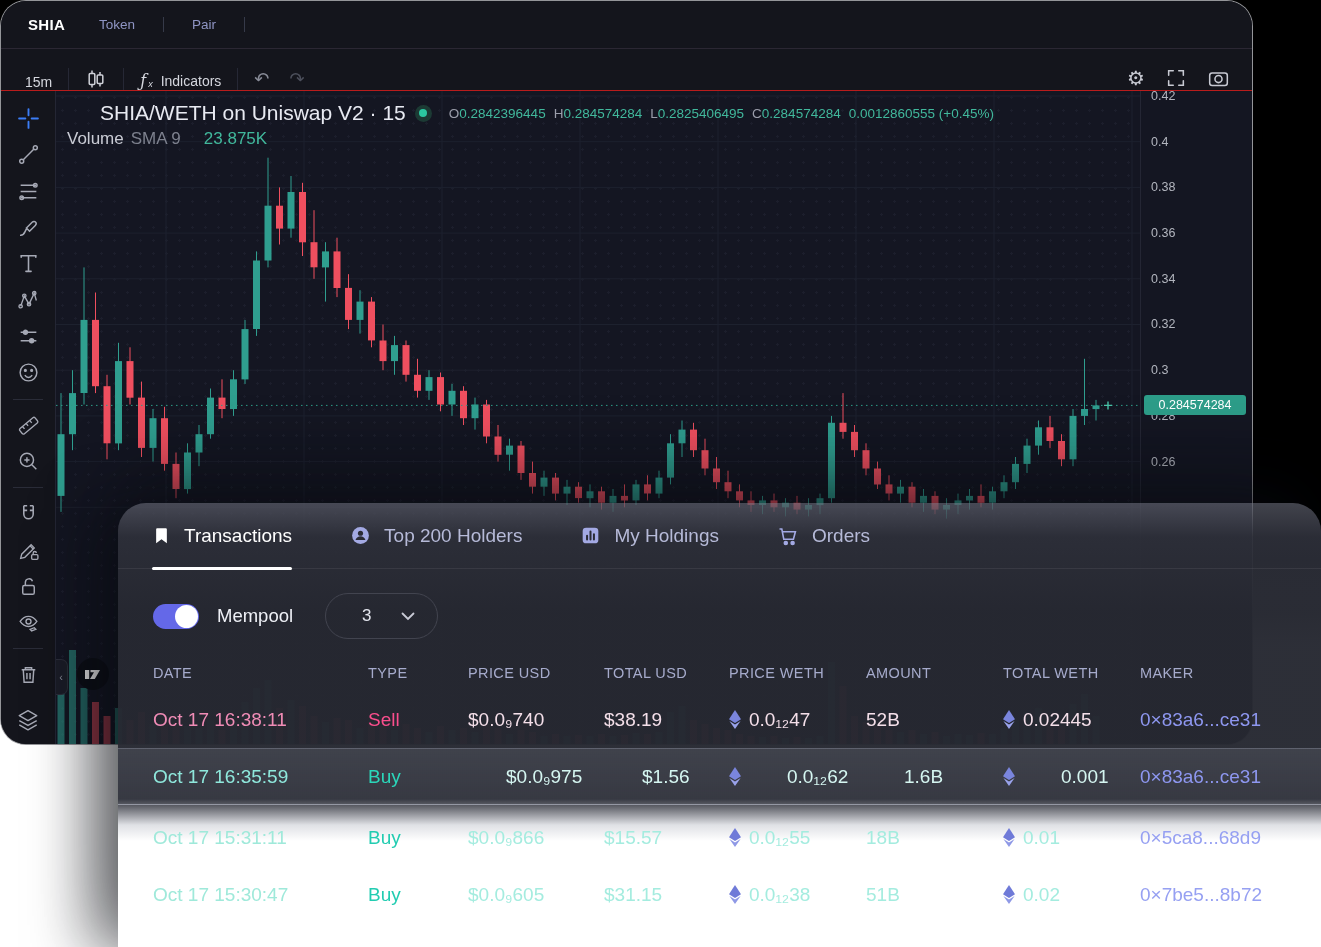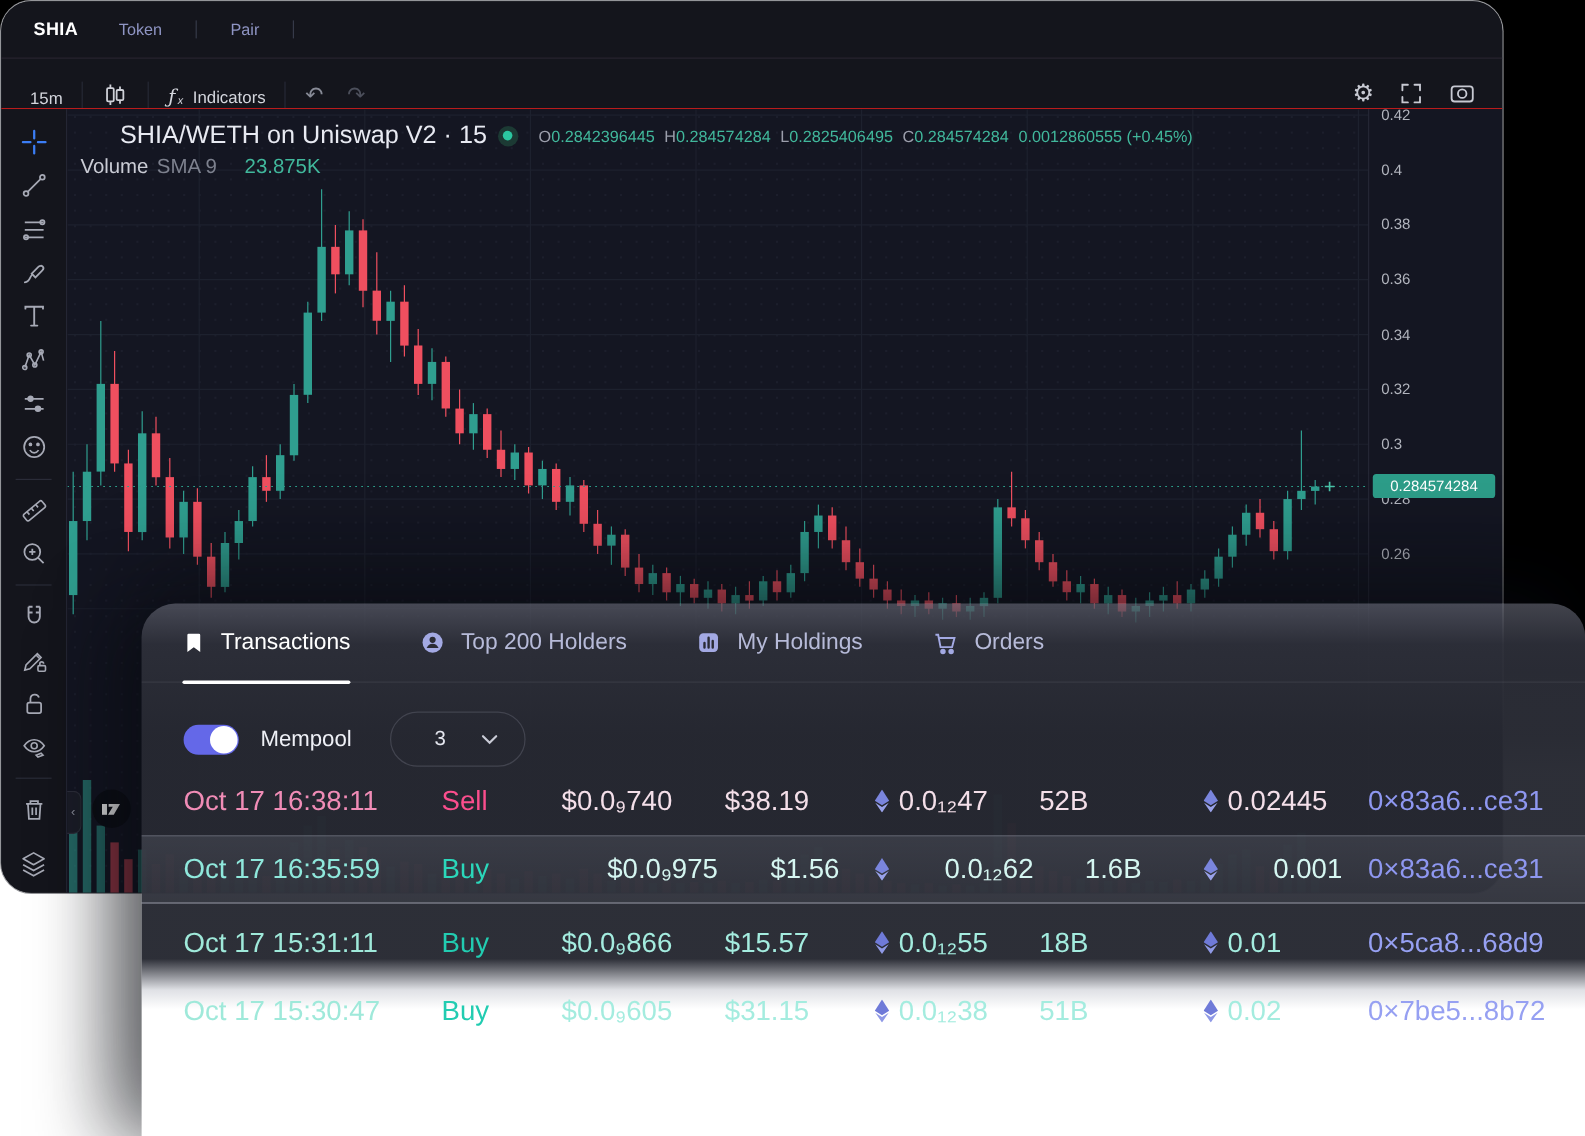--- a/index.html
+++ b/index.html
@@ -113,21 +113,21 @@
   .rows-dd {
     margin-left:14px; width:113px; height:46px; border:1.5px solid #42444f; border-radius:23px;
     display:flex; align-items:center; color:#e4e6ee; font-size:17px;
   }
   .rows-dd .val { margin-left:36px; }
   .rows-dd .chev { margin-left:auto; margin-right:22px; }
 
   .tgrid { display:grid; grid-template-columns:215px 100px 136px 125px 137px 137px 137px 1fr;
     align-items:center; padding:0 16px 0 35px; }
   .thead { margin-top:16px; height:36px; color:#a6abcc; font-size:14.5px; letter-spacing:.4px; }
-  .trow { height:57px; font-size:23px; }
+  .trow { height:57px; font-size:19px; }
   .trow:first-of-type { border-top:1px solid rgba(255,255,255,0.05); }
   .row-hl {
     background:linear-gradient(180deg, rgba(160,165,180,0.16), rgba(160,165,180,0.08));
     border-top:1px solid rgba(190,195,212,0.30);
     border-bottom:1px solid rgba(214,219,232,0.45);
   }
   .cell-weth { display:flex; align-items:center; gap:8px; }
 
   .row-sell .c-date { color:#f08cb6; } .row-sell .c-type { color:#fb4e8d; }
   .row-sell .c-val { color:#f4dfe9; } 
@@ -714,20 +714,30 @@
       </div>
     <span class="mempool-label">Mempool</span>
     <div class="rows-dd">
       <span class="val">3</span>
       <svg class="chev" width="14" height="9" viewBox="0 0 14 9">
           <path d="M1.5 1.5L7 7l5.5-5.5" stroke="#c9cbd6" stroke-width="1.8" fill="none" stroke-linecap="round"></path>
         </svg>
     </div>
   </div>
 
+  <div class="tgrid thead">
+    <div>DATE</div>
+    <div>TYPE</div>
+    <div>PRICE USD</div>
+    <div>TOTAL USD</div>
+    <div>PRICE WETH</div>
+    <div>AMOUNT</div>
+    <div>TOTAL WETH</div>
+    <div>MAKER</div>
+  </div>
 
   <div class="tgrid trow row-sell">
     <div class="c-date">Oct 17 16:38:11</div>
     <div class="c-type">Sell</div>
     <div class="c-val">$0.0₉740</div>
     <div class="c-val">$38.19</div>
     <div class="cell-weth">
         <svg width="12" height="19" viewBox="0 0 12 19">
           <path d="M6 0l6 9.3L6 13 0 9.3z" fill="#7a85dd"></path>
           <path d="M6 14.4l5.6-3.5L6 19 .4 10.9z" fill="#99a2ea"></path>

